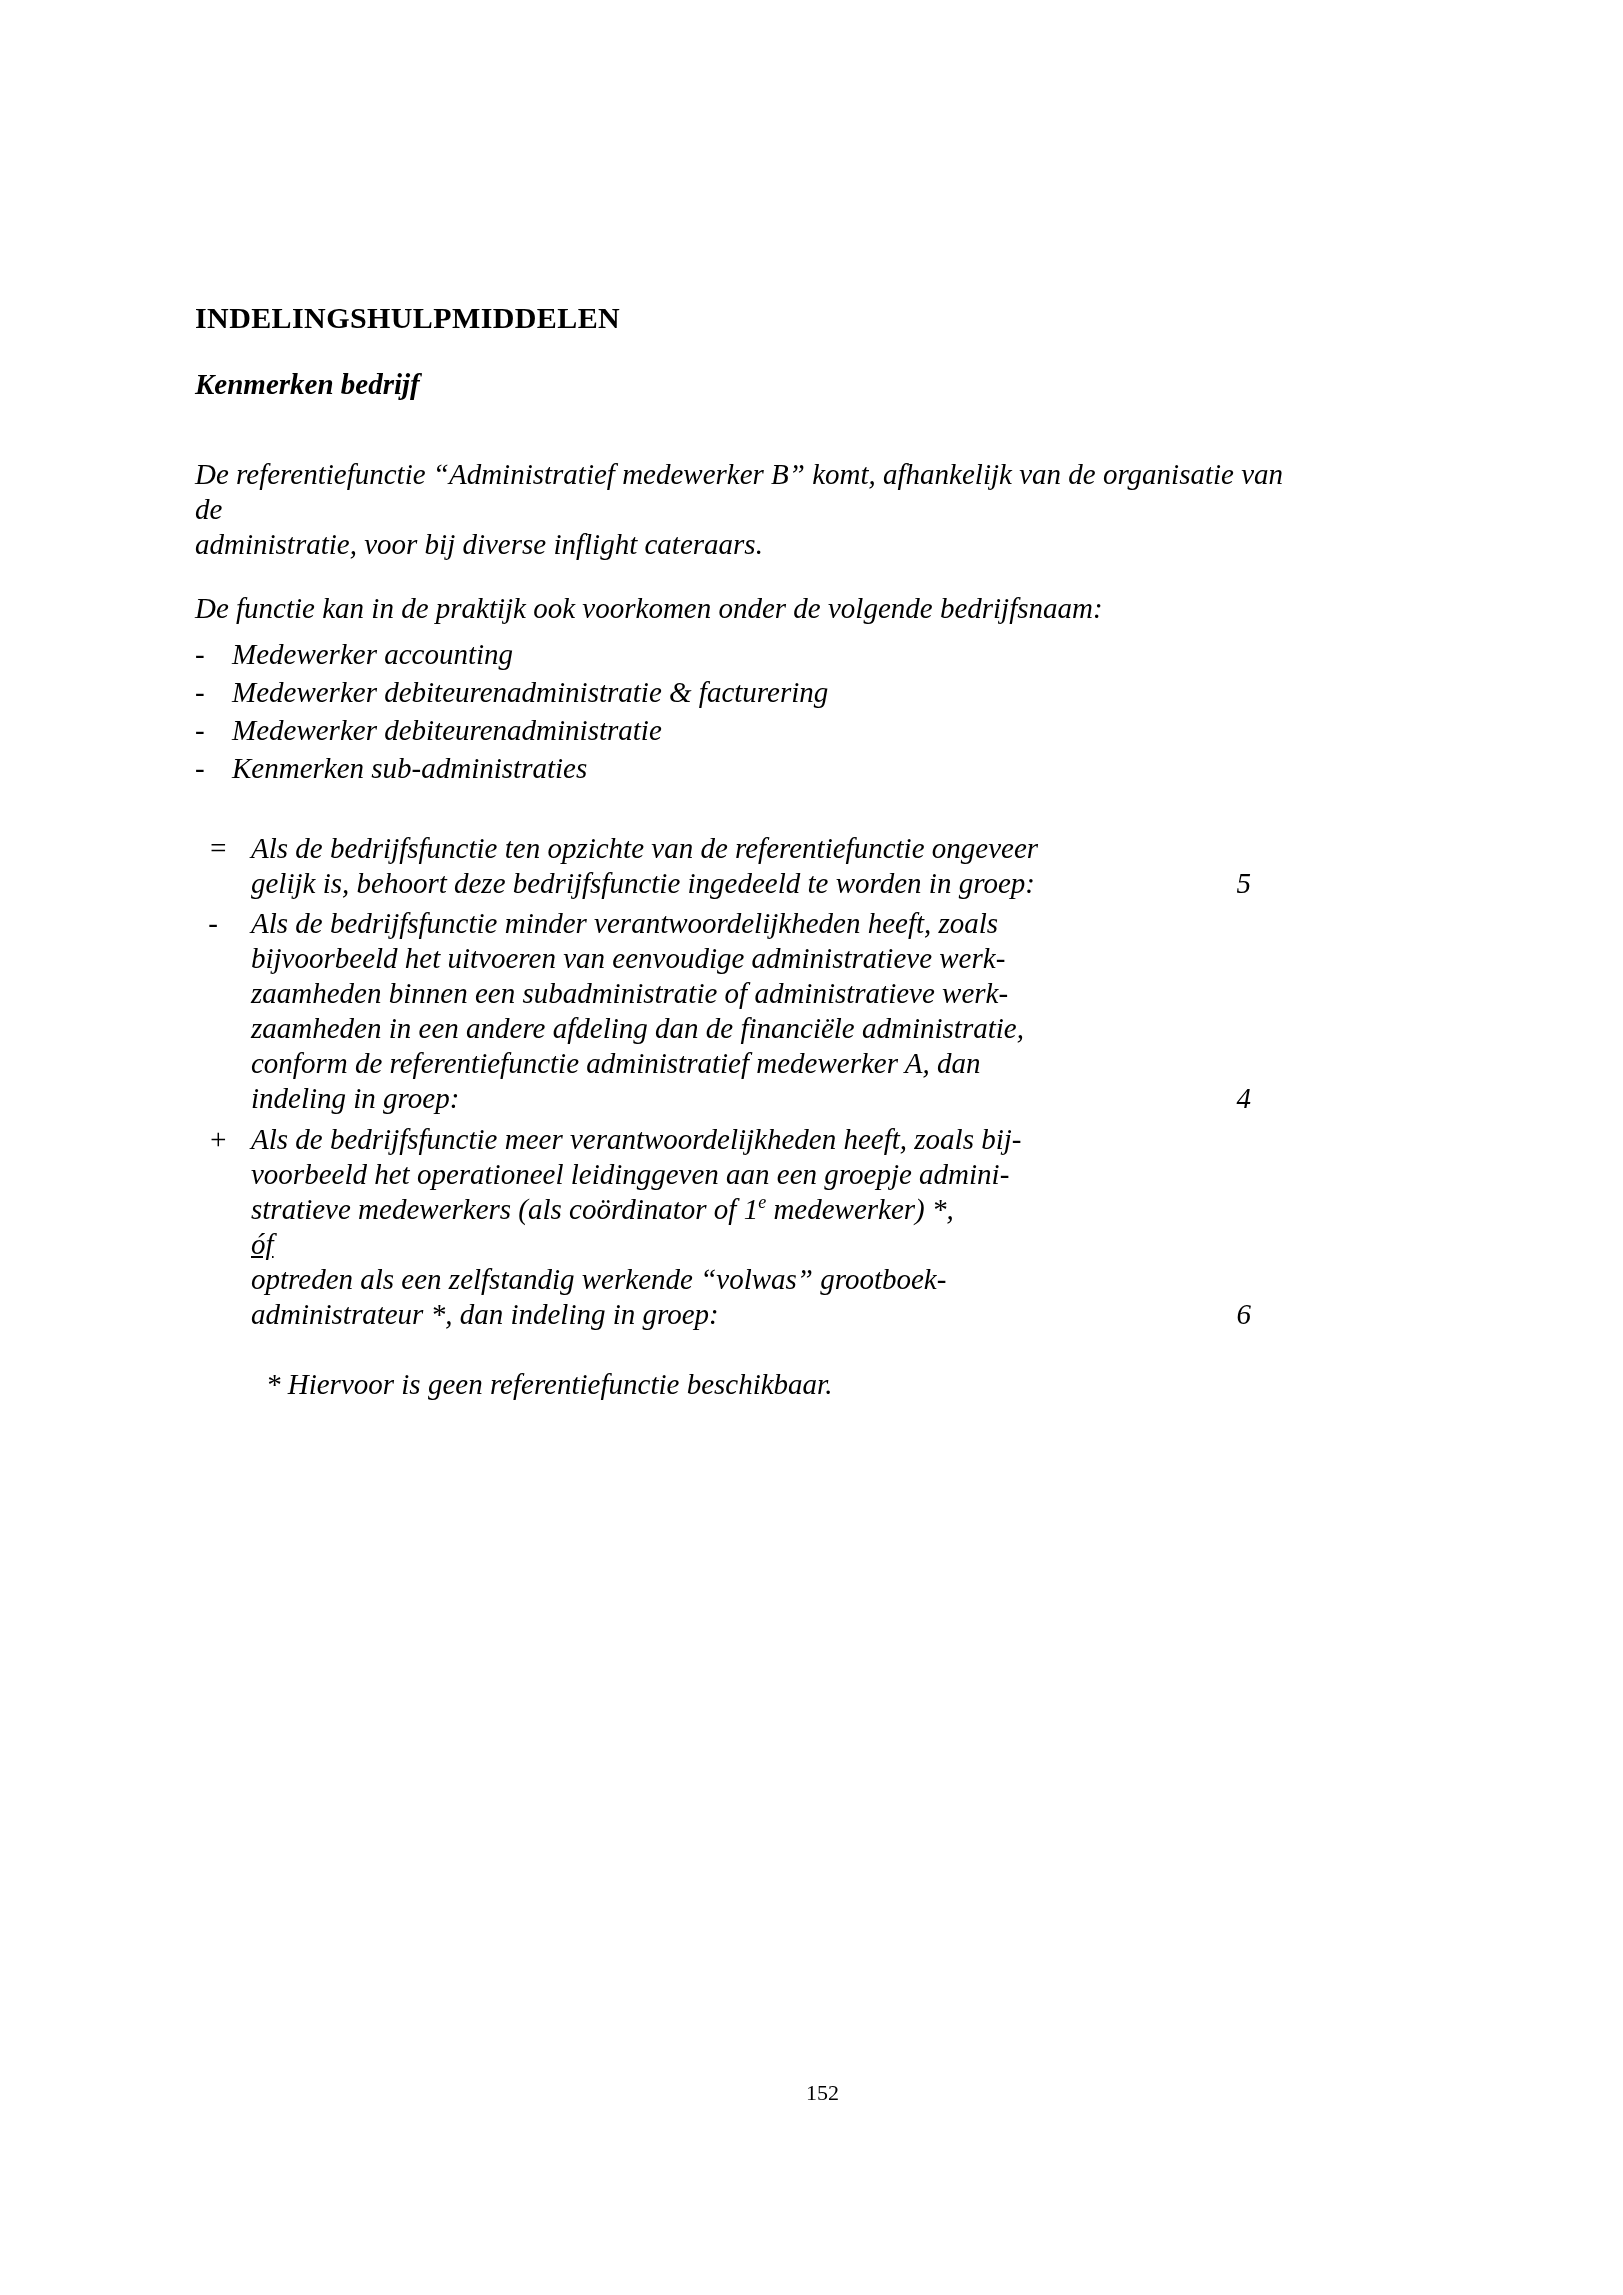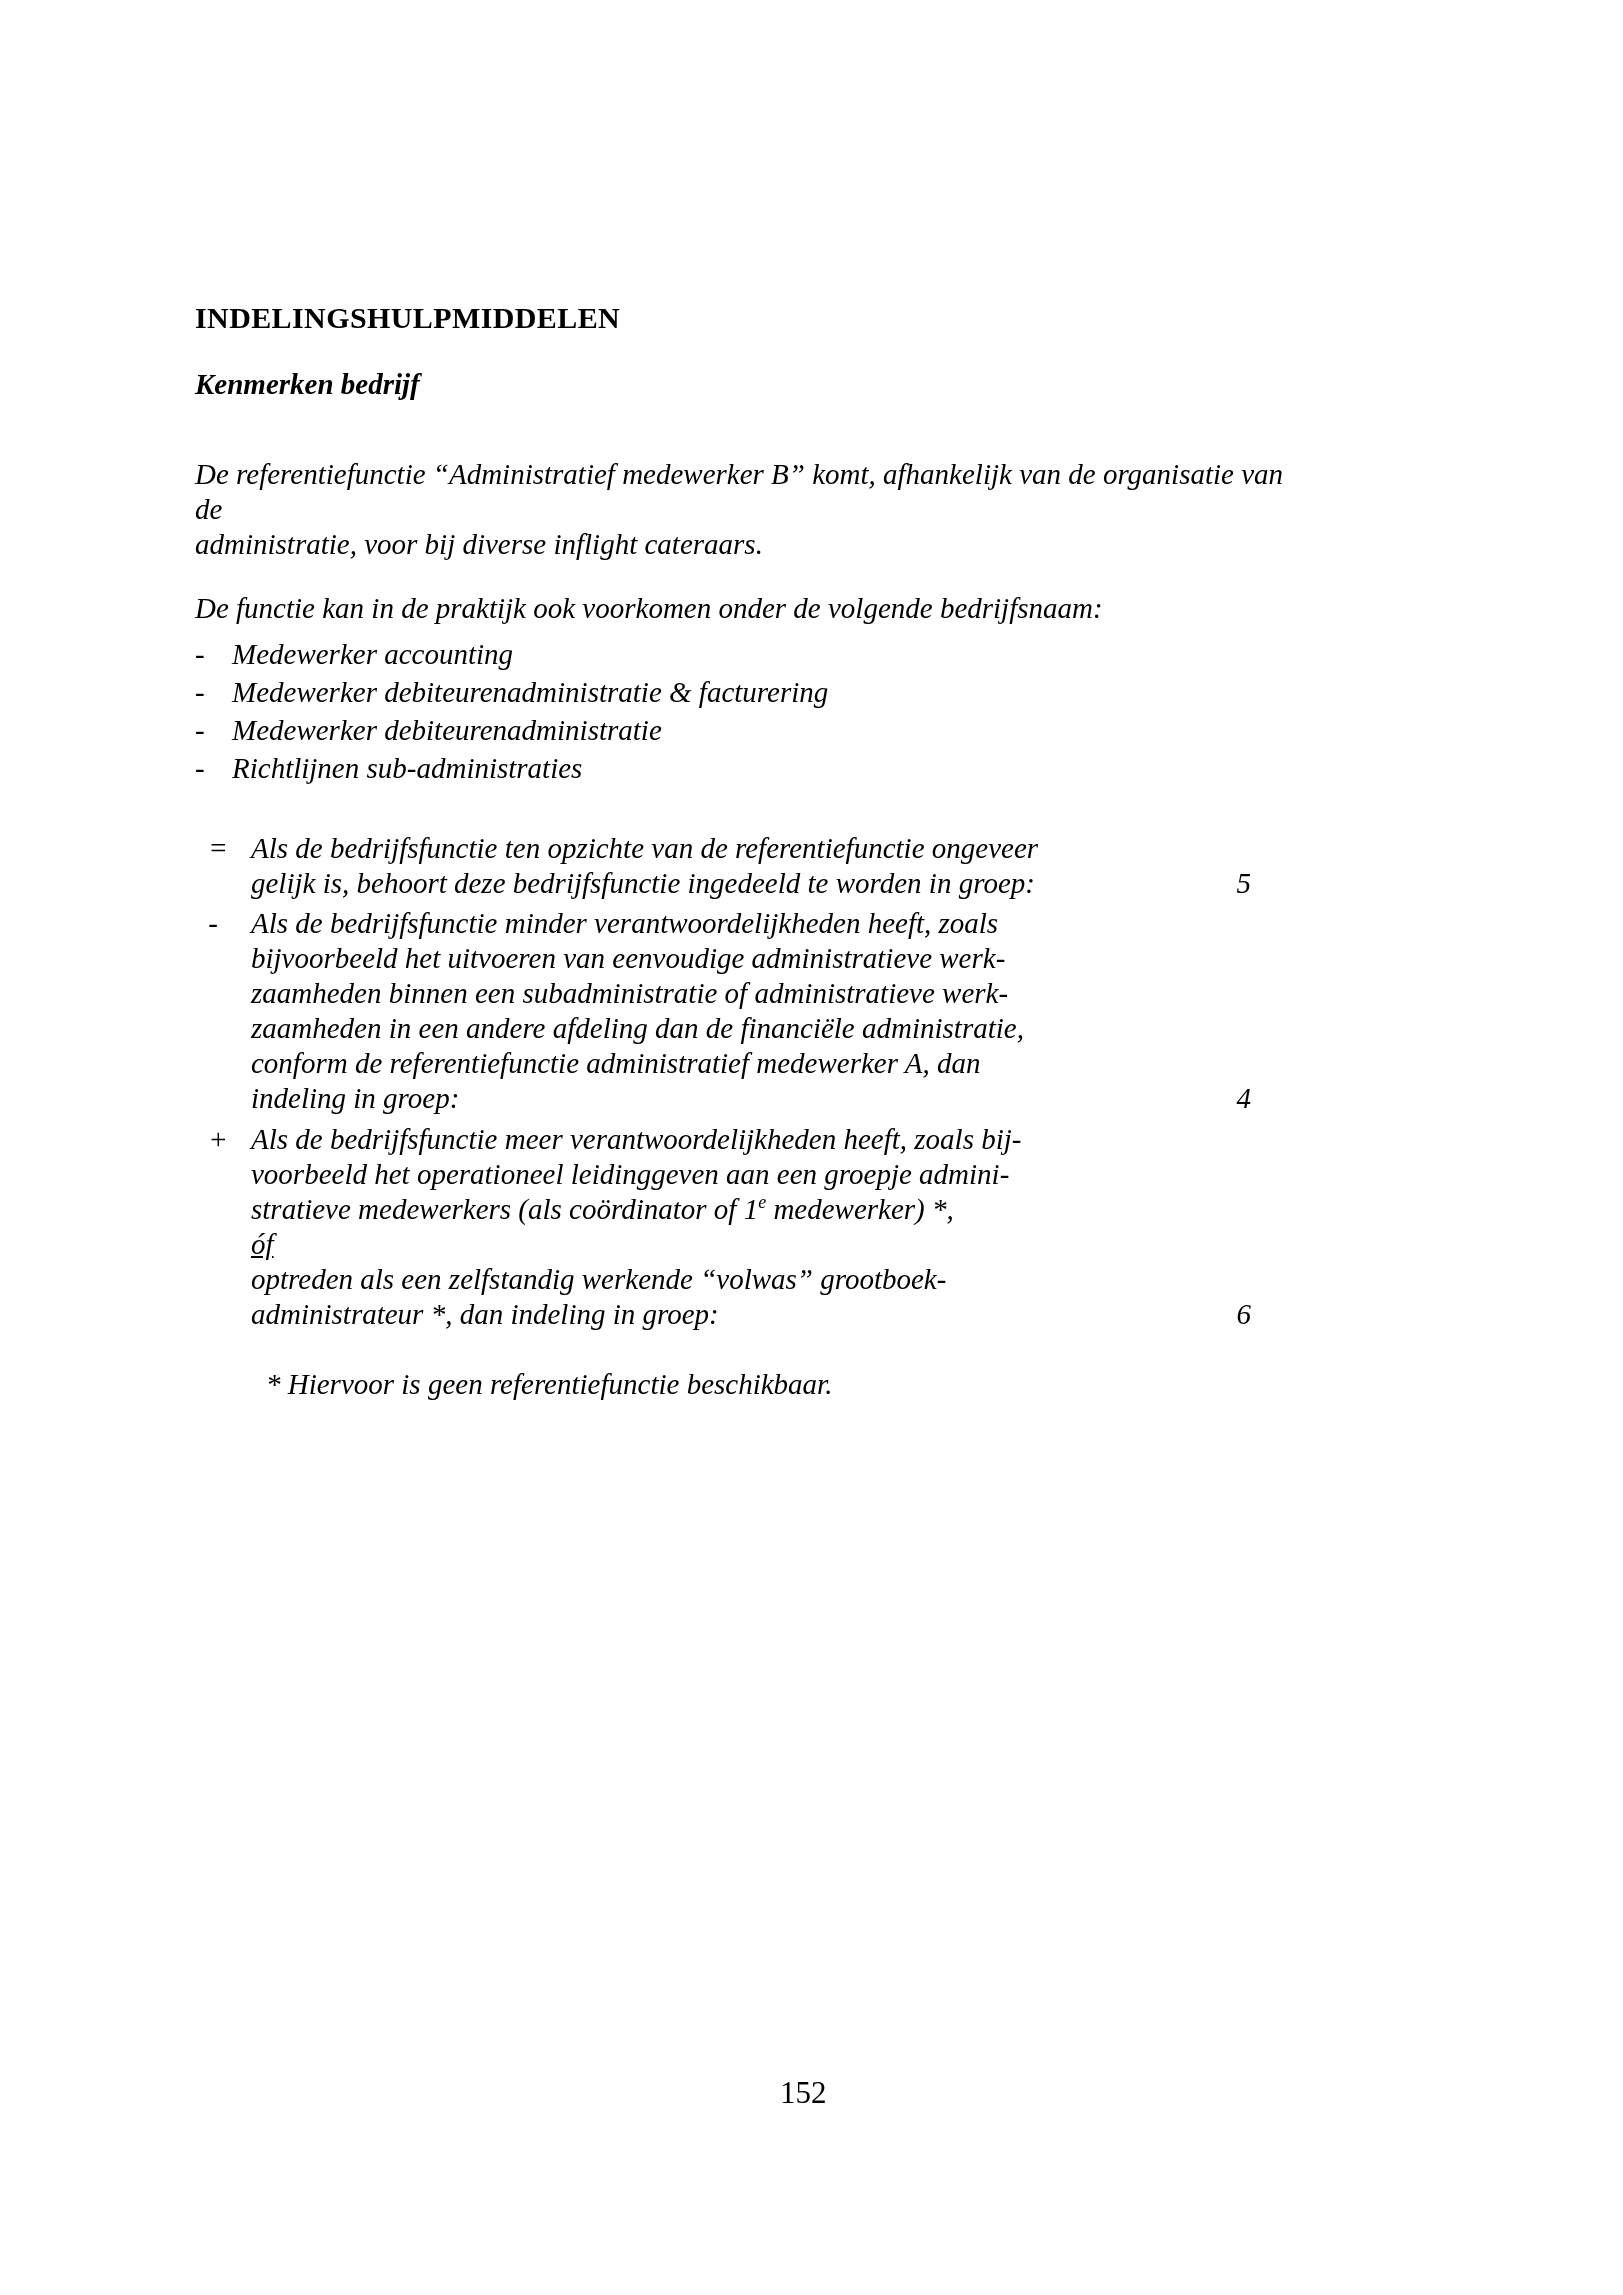--- a/index.html
+++ b/index.html
@@ -86,23 +86,23 @@
     font-size: 0.62em;
     vertical-align: super;
     line-height: 0;
   }
   .footnote {
     margin-top: 35px;
     padding-left: 71px;
   }
   .page-number {
     position: absolute;
-    left: 780px;
+    left: 806px;
     top: 2077px;
-    font-size: 31px;
+    font-size: 22px;
     font-style: normal;
     line-height: 32px;
   }
 </style>
 </head>
 <body>
 
 <div class="page">
   <div class="content">
 
@@ -123,21 +123,21 @@
       <div class="name-item">
         <span class="name-marker">-</span>
         <span>Medewerker debiteurenadministratie &amp; facturering</span>
       </div>
       <div class="name-item">
         <span class="name-marker">-</span>
         <span>Medewerker debiteurenadministratie</span>
       </div>
       <div class="name-item">
         <span class="name-marker">-</span>
-        <span>Richtlijnen sub-administraties</span>
+        <span>Kenmerken sub-administraties</span>
       </div>
     </div>
 
 
     <div class="guidelines body-text">
 
       <div class="guideline-item">
         <span class="guideline-marker">=</span>
         <div class="guideline-body pre-lines">Als de bedrijfsfunctie ten opzichte van de referentiefunctie ongeveer
 gelijk is, behoort deze bedrijfsfunctie ingedeeld te worden in groep:</div>

